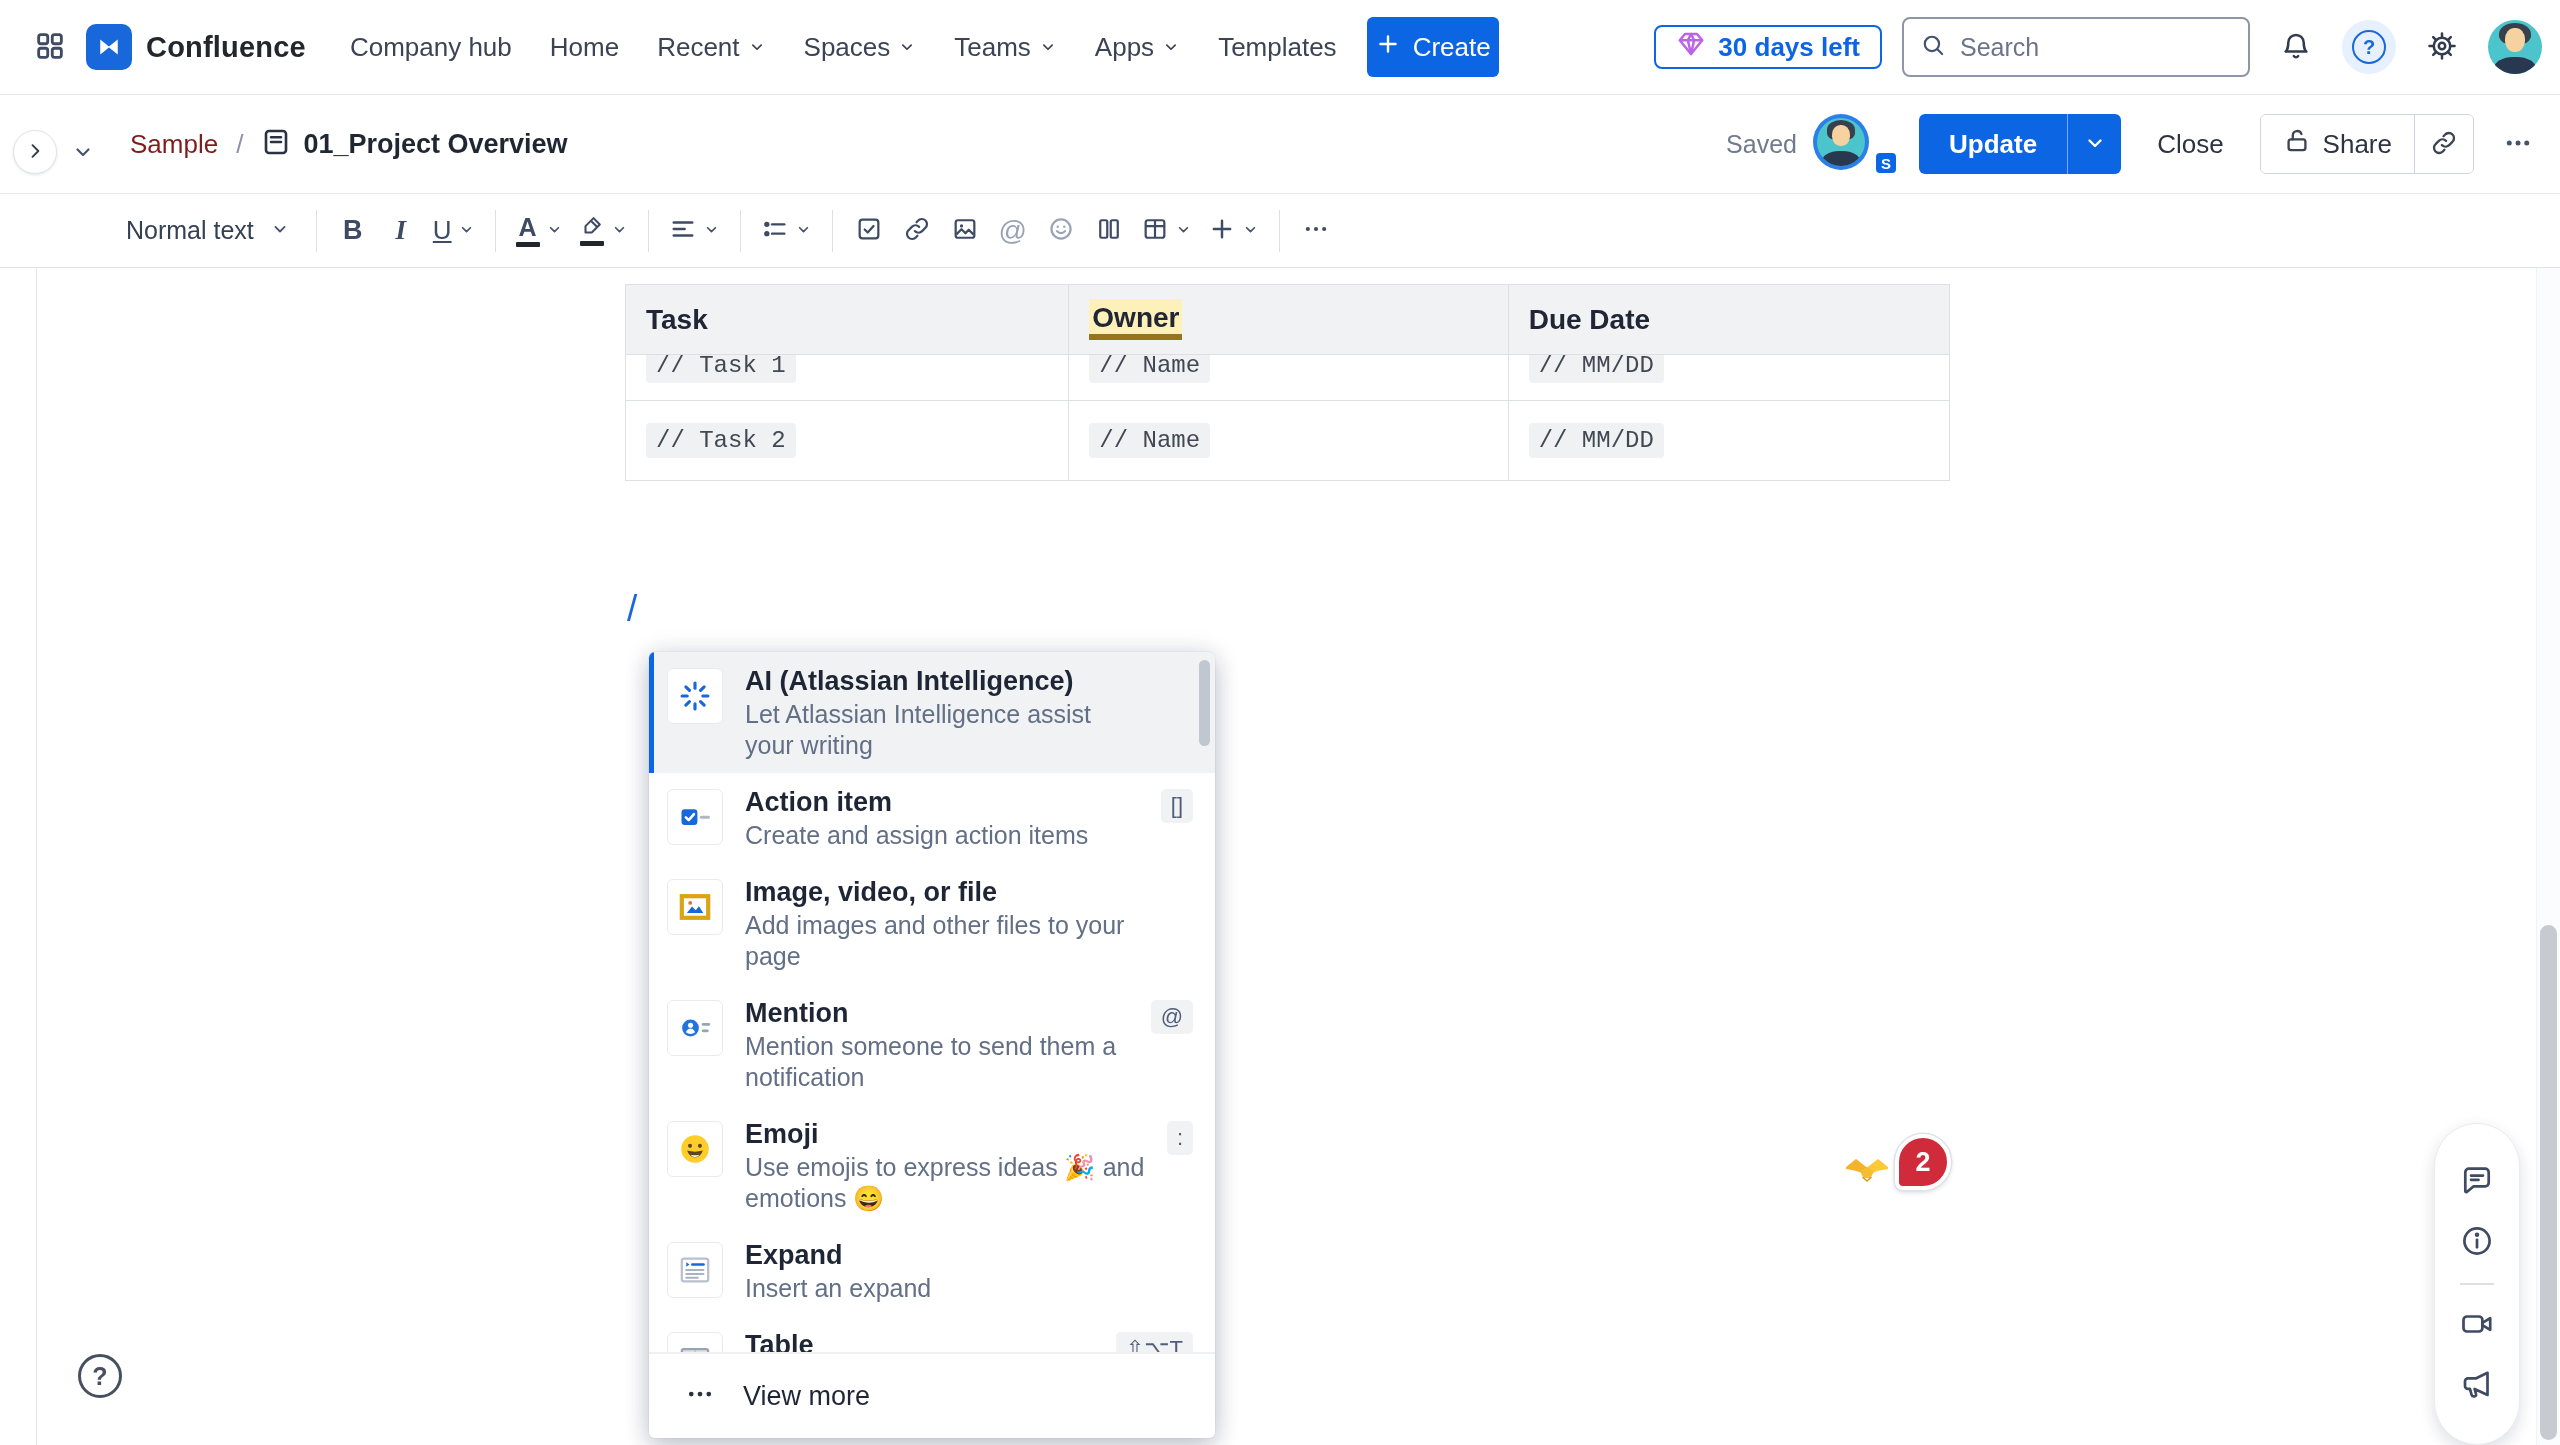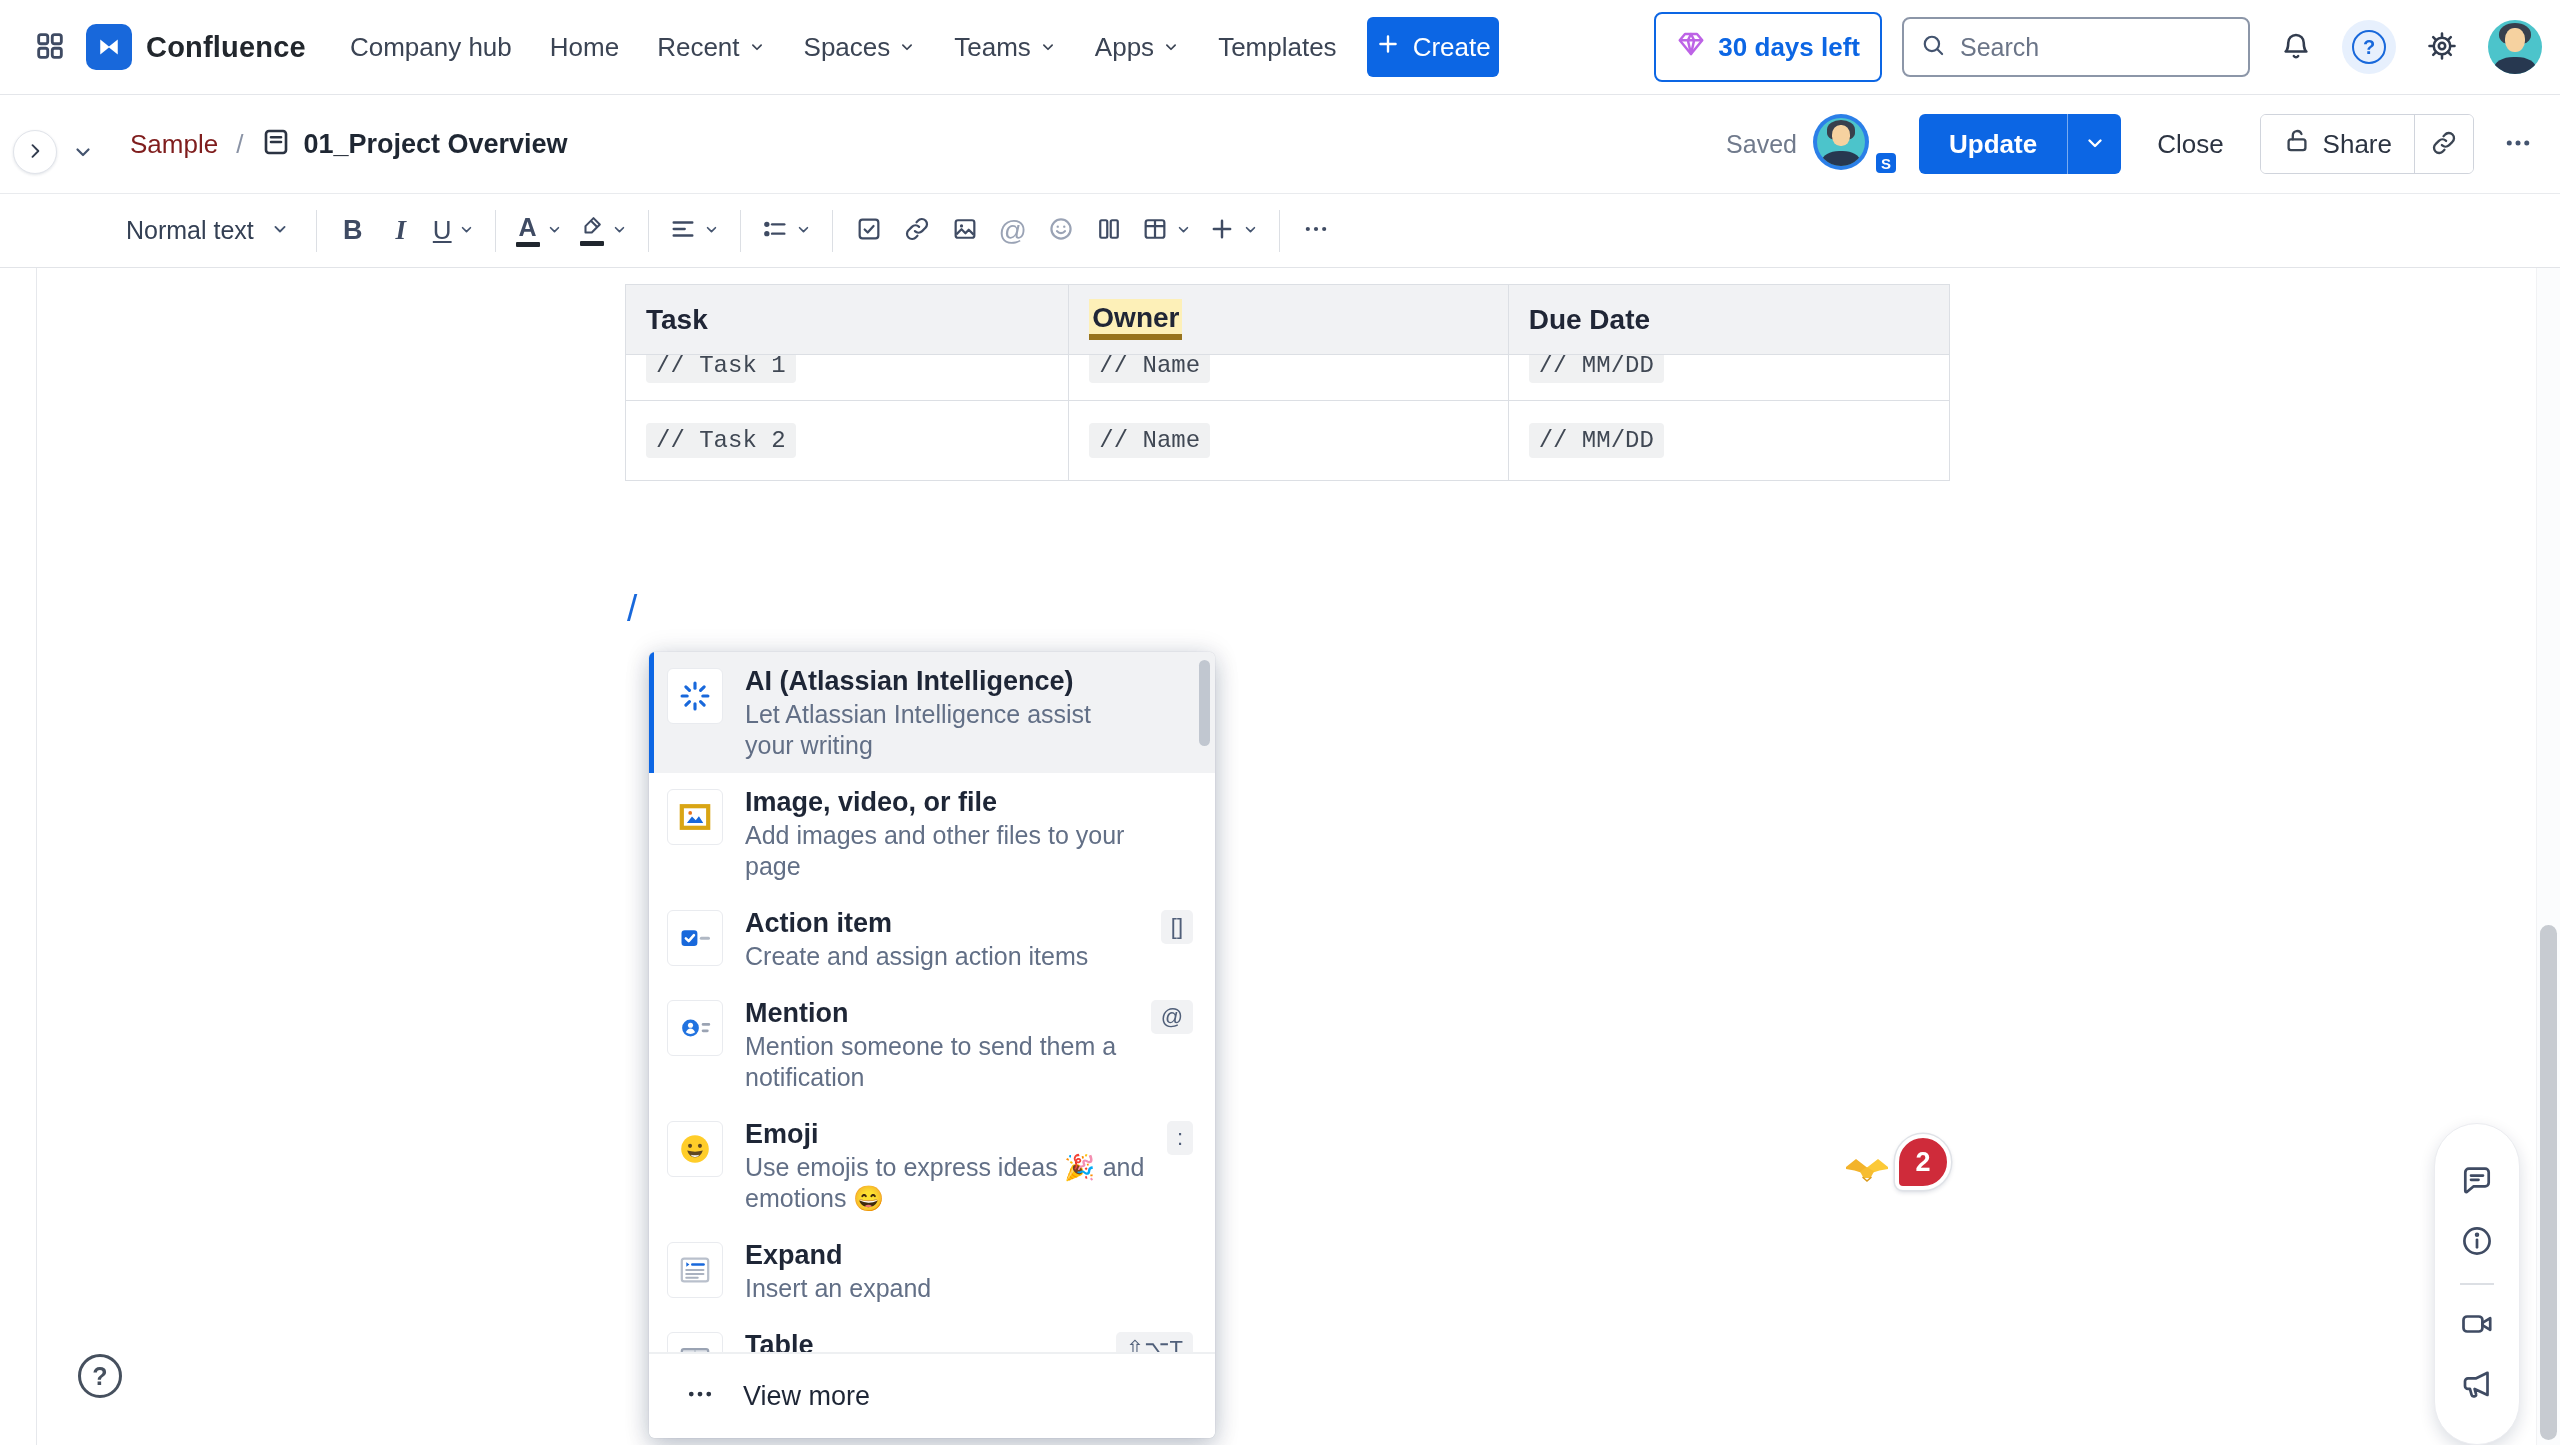--- a/index.html
+++ b/index.html
@@ -13,21 +13,21 @@
             width:52px;height:52px;border-radius:6px;cursor:pointer;padding:0;}
   .brand{display:flex;align-items:center;gap:14px;margin-left:10px;cursor:pointer;}
   .logo-sq{width:46px;height:46px;border-radius:10px;background:#1868db;display:flex;align-items:center;justify-content:center;}
   .brand-name{font-size:29px;font-weight:700;color:#22272d;letter-spacing:.2px;}
   .nav{display:flex;align-items:center;gap:10px;margin-left:30px;}
   .nav-item{display:flex;align-items:center;gap:8px;border:none;background:transparent;cursor:pointer;
             font-size:26px;color:#3b4454;font-weight:500;padding:10px 14px;border-radius:6px;}
   .create-btn{display:flex;align-items:center;gap:12px;background:#0c66e4;color:#fff;border:none;border-radius:6px;
               height:60px;padding:0 8px;font-size:26px;font-weight:500;margin-left:16px;cursor:pointer;}
   .topbar-right{margin-left:auto;display:flex;align-items:center;gap:20px;}
-  .trial{display:flex;align-items:center;gap:12px;height:70px;padding:0 20px;border:2px solid #0c66e4;border-radius:8px;
+  .trial{display:flex;align-items:center;gap:12px;height:44px;padding:0 20px;border:2px solid #0c66e4;border-radius:8px;
          background:#fff;color:#0c66e4;font-size:26px;font-weight:600;cursor:pointer;}
   .search{display:flex;align-items:center;gap:12px;width:348px;height:60px;border:2px solid #8c96a8;border-radius:8px;
           padding:0 16px;background:#fff;}
   .search input{border:none;outline:none;font-size:25px;color:#172b4d;width:100%;background:transparent;}
   .search input::placeholder{color:#6b7588;}
   .help-btn{width:54px;height:54px;border-radius:50%;background:#e7f0fd;border:none;display:flex;align-items:center;justify-content:center;cursor:pointer;}
   .help-ring{width:34px;height:34px;border:2.4px solid #1868db;border-radius:50%;color:#1868db;font-size:20px;font-weight:700;
              display:flex;align-items:center;justify-content:center;}
   .avatar{position:relative;border-radius:50%;overflow:hidden;background:#4cc4cb;display:inline-block;}
   .av-hair{position:absolute;left:20%;top:5%;width:60%;height:42%;background:#38404d;border-radius:50% 50% 42% 42%;}
@@ -494,43 +494,43 @@
               </svg>
             </span>
             <span class="mi-text">
               <div class="mi-title">AI (Atlassian Intelligence)</div>
               <div class="mi-desc">Let Atlassian Intelligence assist your writing</div>
             </span>
           </div>
           <div class="menu-item">
             <span class="mi-iconbox">
               <svg width="36" height="36" viewBox="0 0 24 24" fill="none">
+                <rect x="3" y="6.8" width="10.6" height="10.6" rx="2.2" fill="#1868db"></rect>
+                <path d="M5.9 12.2l1.9 1.9 3.5-4" stroke="#fff" stroke-width="1.7" stroke-linecap="round" stroke-linejoin="round"></path>
+                <path d="M16.2 12.1H21" stroke="#b0b8c4" stroke-width="2" stroke-linecap="round"></path>
+              </svg>
+            </span>
+            <span class="mi-text">
+              <div class="mi-title">Action item</div>
+              <div class="mi-desc">Create and assign action items</div>
+            </span>
+            <span class="mi-shortcut">[]</span>
+          </div>
+          <div class="menu-item">
+            <span class="mi-iconbox">
+              <svg width="36" height="36" viewBox="0 0 24 24" fill="none">
                 <rect x="3.2" y="4.8" width="17.6" height="14.4" fill="#fff" stroke="#d9a514" stroke-width="2.8"></rect>
                 <circle cx="8.8" cy="9.3" r="1.25" fill="#e8731a"></circle>
                 <path d="M6.6 16l3.4-4.3 2.5 2.5 2.1-2.7 2.9 4.5z" fill="#1868db"></path>
               </svg>
             </span>
             <span class="mi-text">
               <div class="mi-title">Image, video, or file</div>
               <div class="mi-desc">Add images and other files to your page</div>
             </span>
-          </div>
-          <div class="menu-item">
-            <span class="mi-iconbox">
-              <svg width="36" height="36" viewBox="0 0 24 24" fill="none">
-                <rect x="3" y="6.8" width="10.6" height="10.6" rx="2.2" fill="#1868db"></rect>
-                <path d="M5.9 12.2l1.9 1.9 3.5-4" stroke="#fff" stroke-width="1.7" stroke-linecap="round" stroke-linejoin="round"></path>
-                <path d="M16.2 12.1H21" stroke="#b0b8c4" stroke-width="2" stroke-linecap="round"></path>
-              </svg>
-            </span>
-            <span class="mi-text">
-              <div class="mi-title">Action item</div>
-              <div class="mi-desc">Create and assign action items</div>
-            </span>
-            <span class="mi-shortcut">[]</span>
           </div>
           <div class="menu-item">
             <span class="mi-iconbox">
               <svg width="36" height="36" viewBox="0 0 24 24" fill="none">
                 <circle cx="9" cy="12" r="5.6" fill="#2173e0"></circle>
                 <circle cx="9" cy="10.2" r="1.7" fill="#fff"></circle>
                 <path d="M5.9 14.9c.7-1.7 1.8-2.6 3.1-2.6s2.4.9 3.1 2.6a5.6 5.6 0 0 1-6.2 0z" fill="#fff"></path>
                 <path d="M17.4 9.6h3.8M17.4 13.9h2.8" stroke="#9aa3b3" stroke-width="1.9" stroke-linecap="round"></path>
               </svg>
             </span>

